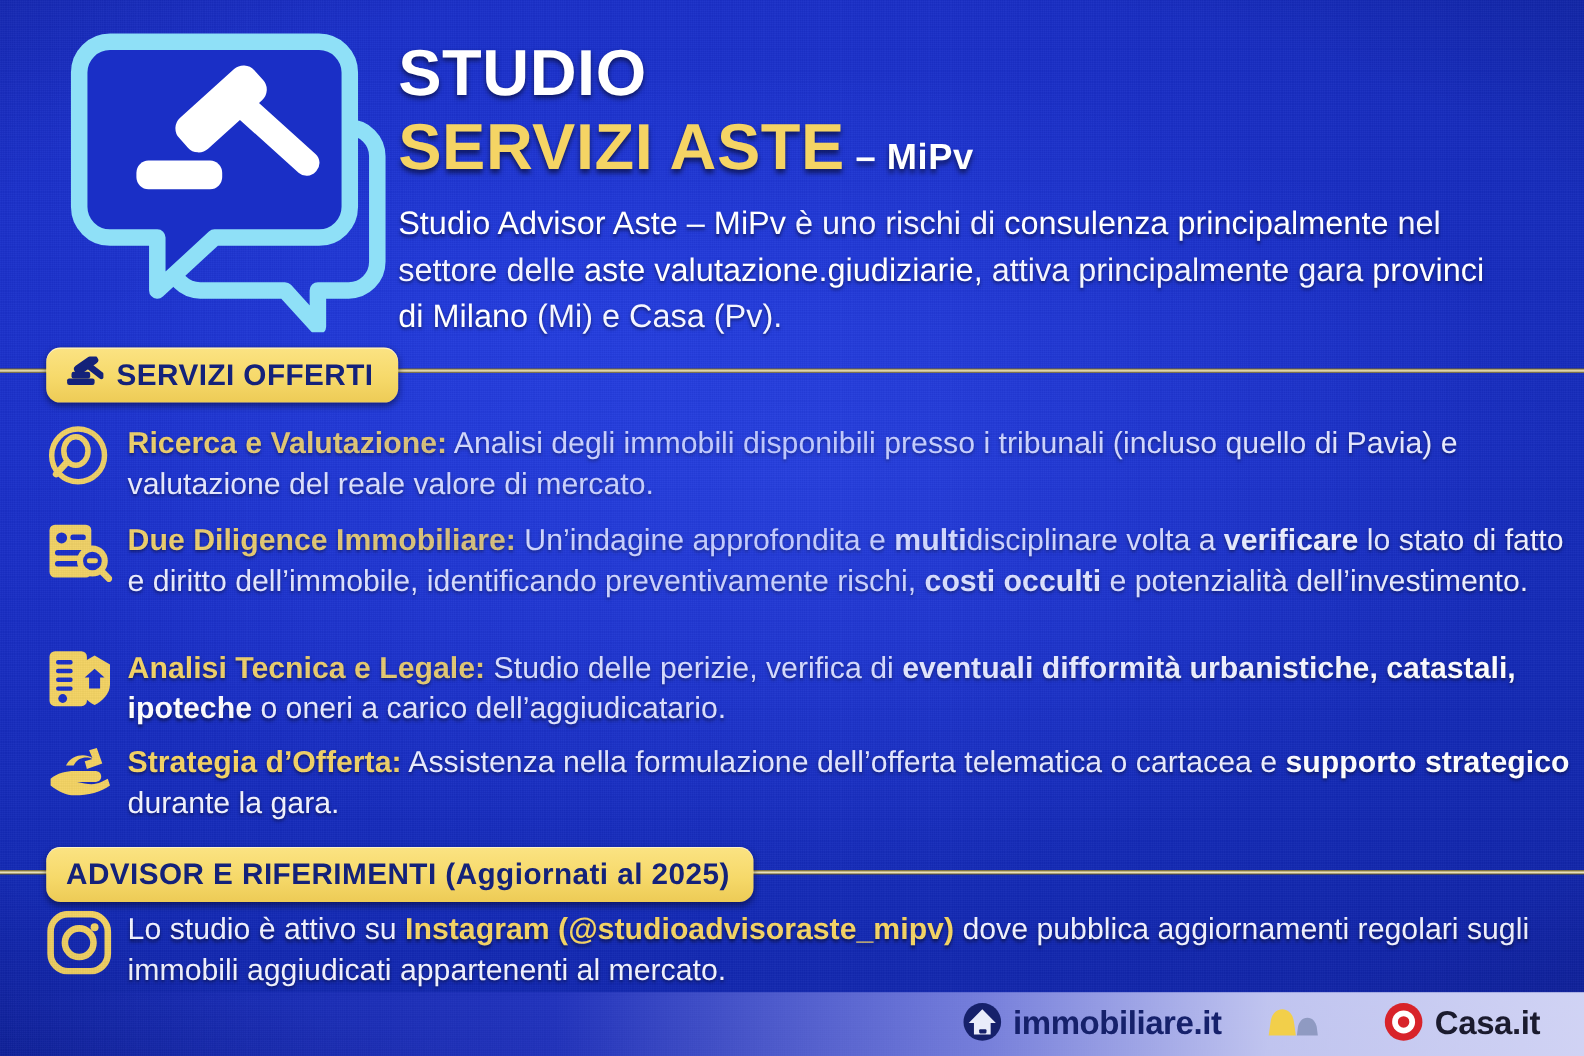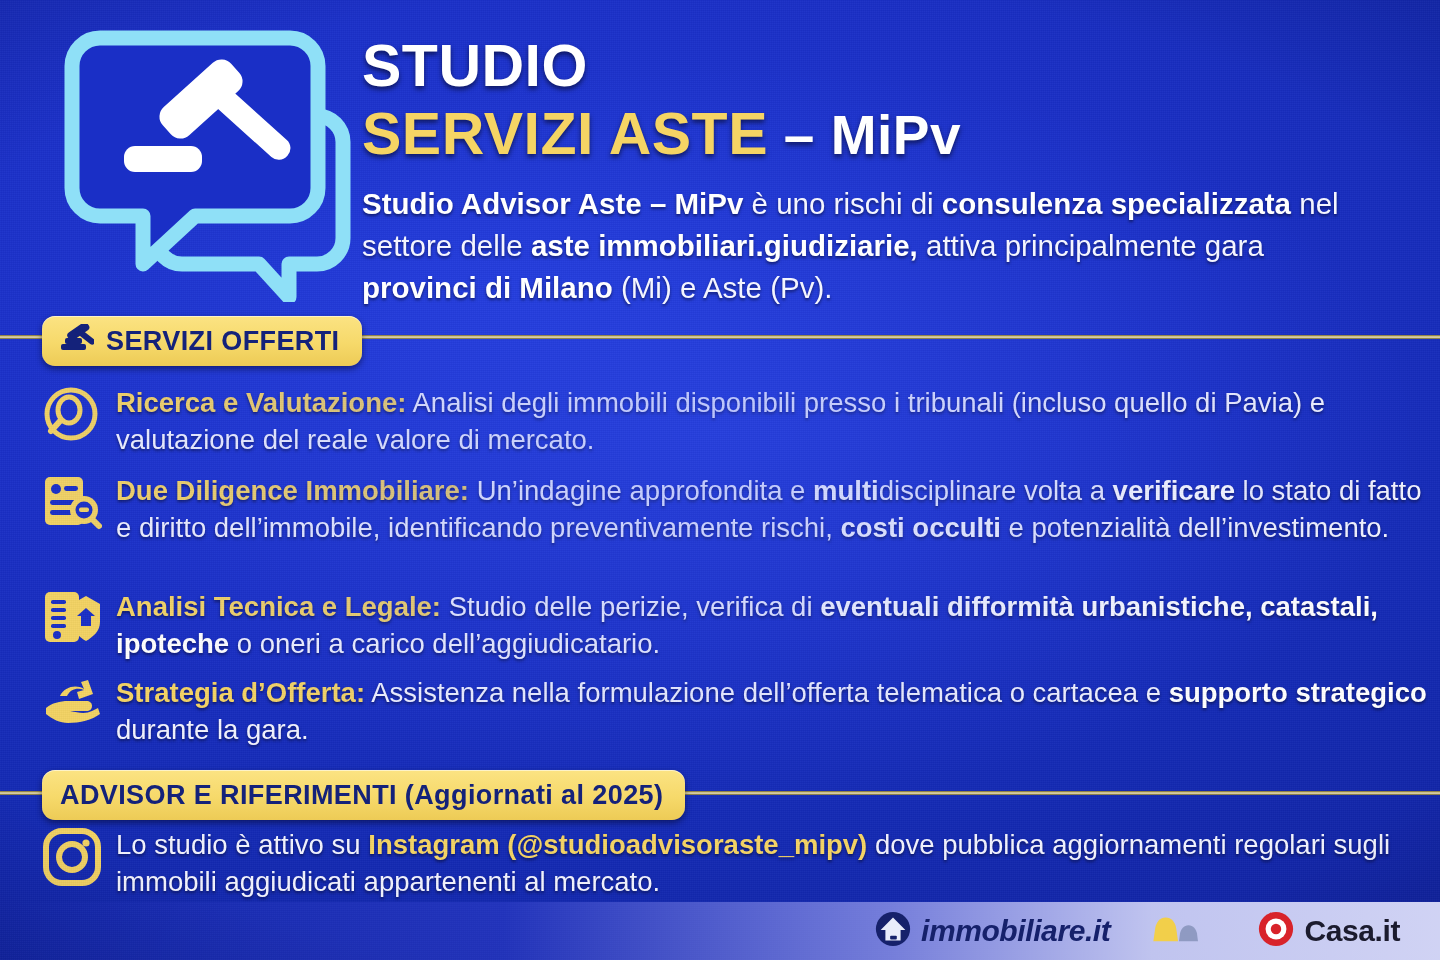--- a/index.html
+++ b/index.html
@@ -72,31 +72,31 @@
   }
   .title-line2 {
     font-size: 59px;
     font-weight: bold;
     letter-spacing: .5px;
     line-height: 1.12;
     margin-top: 4px;
     text-shadow: 0 3px 5px rgba(0,0,10,.55);
   }
   .title-gold { color: #f5d464; }
-  .title-sub  { color: #ffffff; font-size: 55px; }
+  .title-sub  { color: #ffffff; font-size: 33px; }
 
   #intro {
     margin-top: 16px;
     font-size: 29.5px;
     line-height: 1.43;
     color: #f4f5ff;
     text-shadow: 0 2px 3px rgba(0,0,15,.5);
     max-width: 1000px;
   }
-  #intro b { color: #ffffff; font-weight: bold; text-align: center; }
+  #intro b { color: #ffffff; font-weight: normal; text-align: center; }
 
   
   .rule {
     position: absolute;
     left: 0; width: 1440px; height: 4px;
     background: linear-gradient(to bottom, #7a6a1c 0%, #e9dba4 45%, #f3e9bf 55%, #6b5c18 100%);
     opacity: .95;
   }
 
   .pill {
@@ -162,21 +162,21 @@
     gap: 40px;
     padding-right: 40px;
     z-index: 5;
   }
   .brand { display: flex; align-items: center; gap: 9px; }
   .brand-text {
     font-size: 30px;
     font-weight: bold;
     letter-spacing: -.4px;
   }
-  .brand-immo .brand-text { color: #16216b; font-style: italic; }
+  .brand-immo .brand-text { color: #16216b; }
   .brand-casa .brand-text { color: #1b1b2e; }
 </style>
 </head>
 <body>
 
 <div id="canvas">
 
   <div id="header" class="layer">
 
     <div id="logo-mark">
@@ -193,23 +193,23 @@
         </g>
       </svg>
     </div>
 
     <div id="title-block">
       <div class="title-line1">STUDIO</div>
       <div class="title-line2">
         <span class="title-gold">SERVIZI ASTE</span><span class="title-sub"> – MiPv</span>
       </div>
       <div id="intro">
-        <b>Studio Advisor Aste – MiPv</b><span> è uno rischi di </span><b>consulenza specializzata</b>
-        <span>nel settore delle </span><b>aste immobiliari.giudiziarie,</b><span> attiva principalmente</span>
-        <span>gara </span><b>provinci di Milano</b><span> (Mi) e Aste (Pv).</span>
+        <b>Studio Advisor Aste – MiPv</b><span> è uno rischi di </span><b>consulenza principalmente</b>
+        <span>nel settore delle </span><b>aste valutazione.giudiziarie,</b><span> attiva principalmente</span>
+        <span>gara </span><b>provinci di Milano</b><span> (Mi) e Casa (Pv).</span>
       </div>
     </div>
   </div>
 
   <div class="rule layer" style="top:335px"></div>
 
   <div class="pill" style="left:42px; top:316px">
     <span>
       <svg viewBox="0 0 34 30" width="34" height="30">
         <g fill="#14227a">

